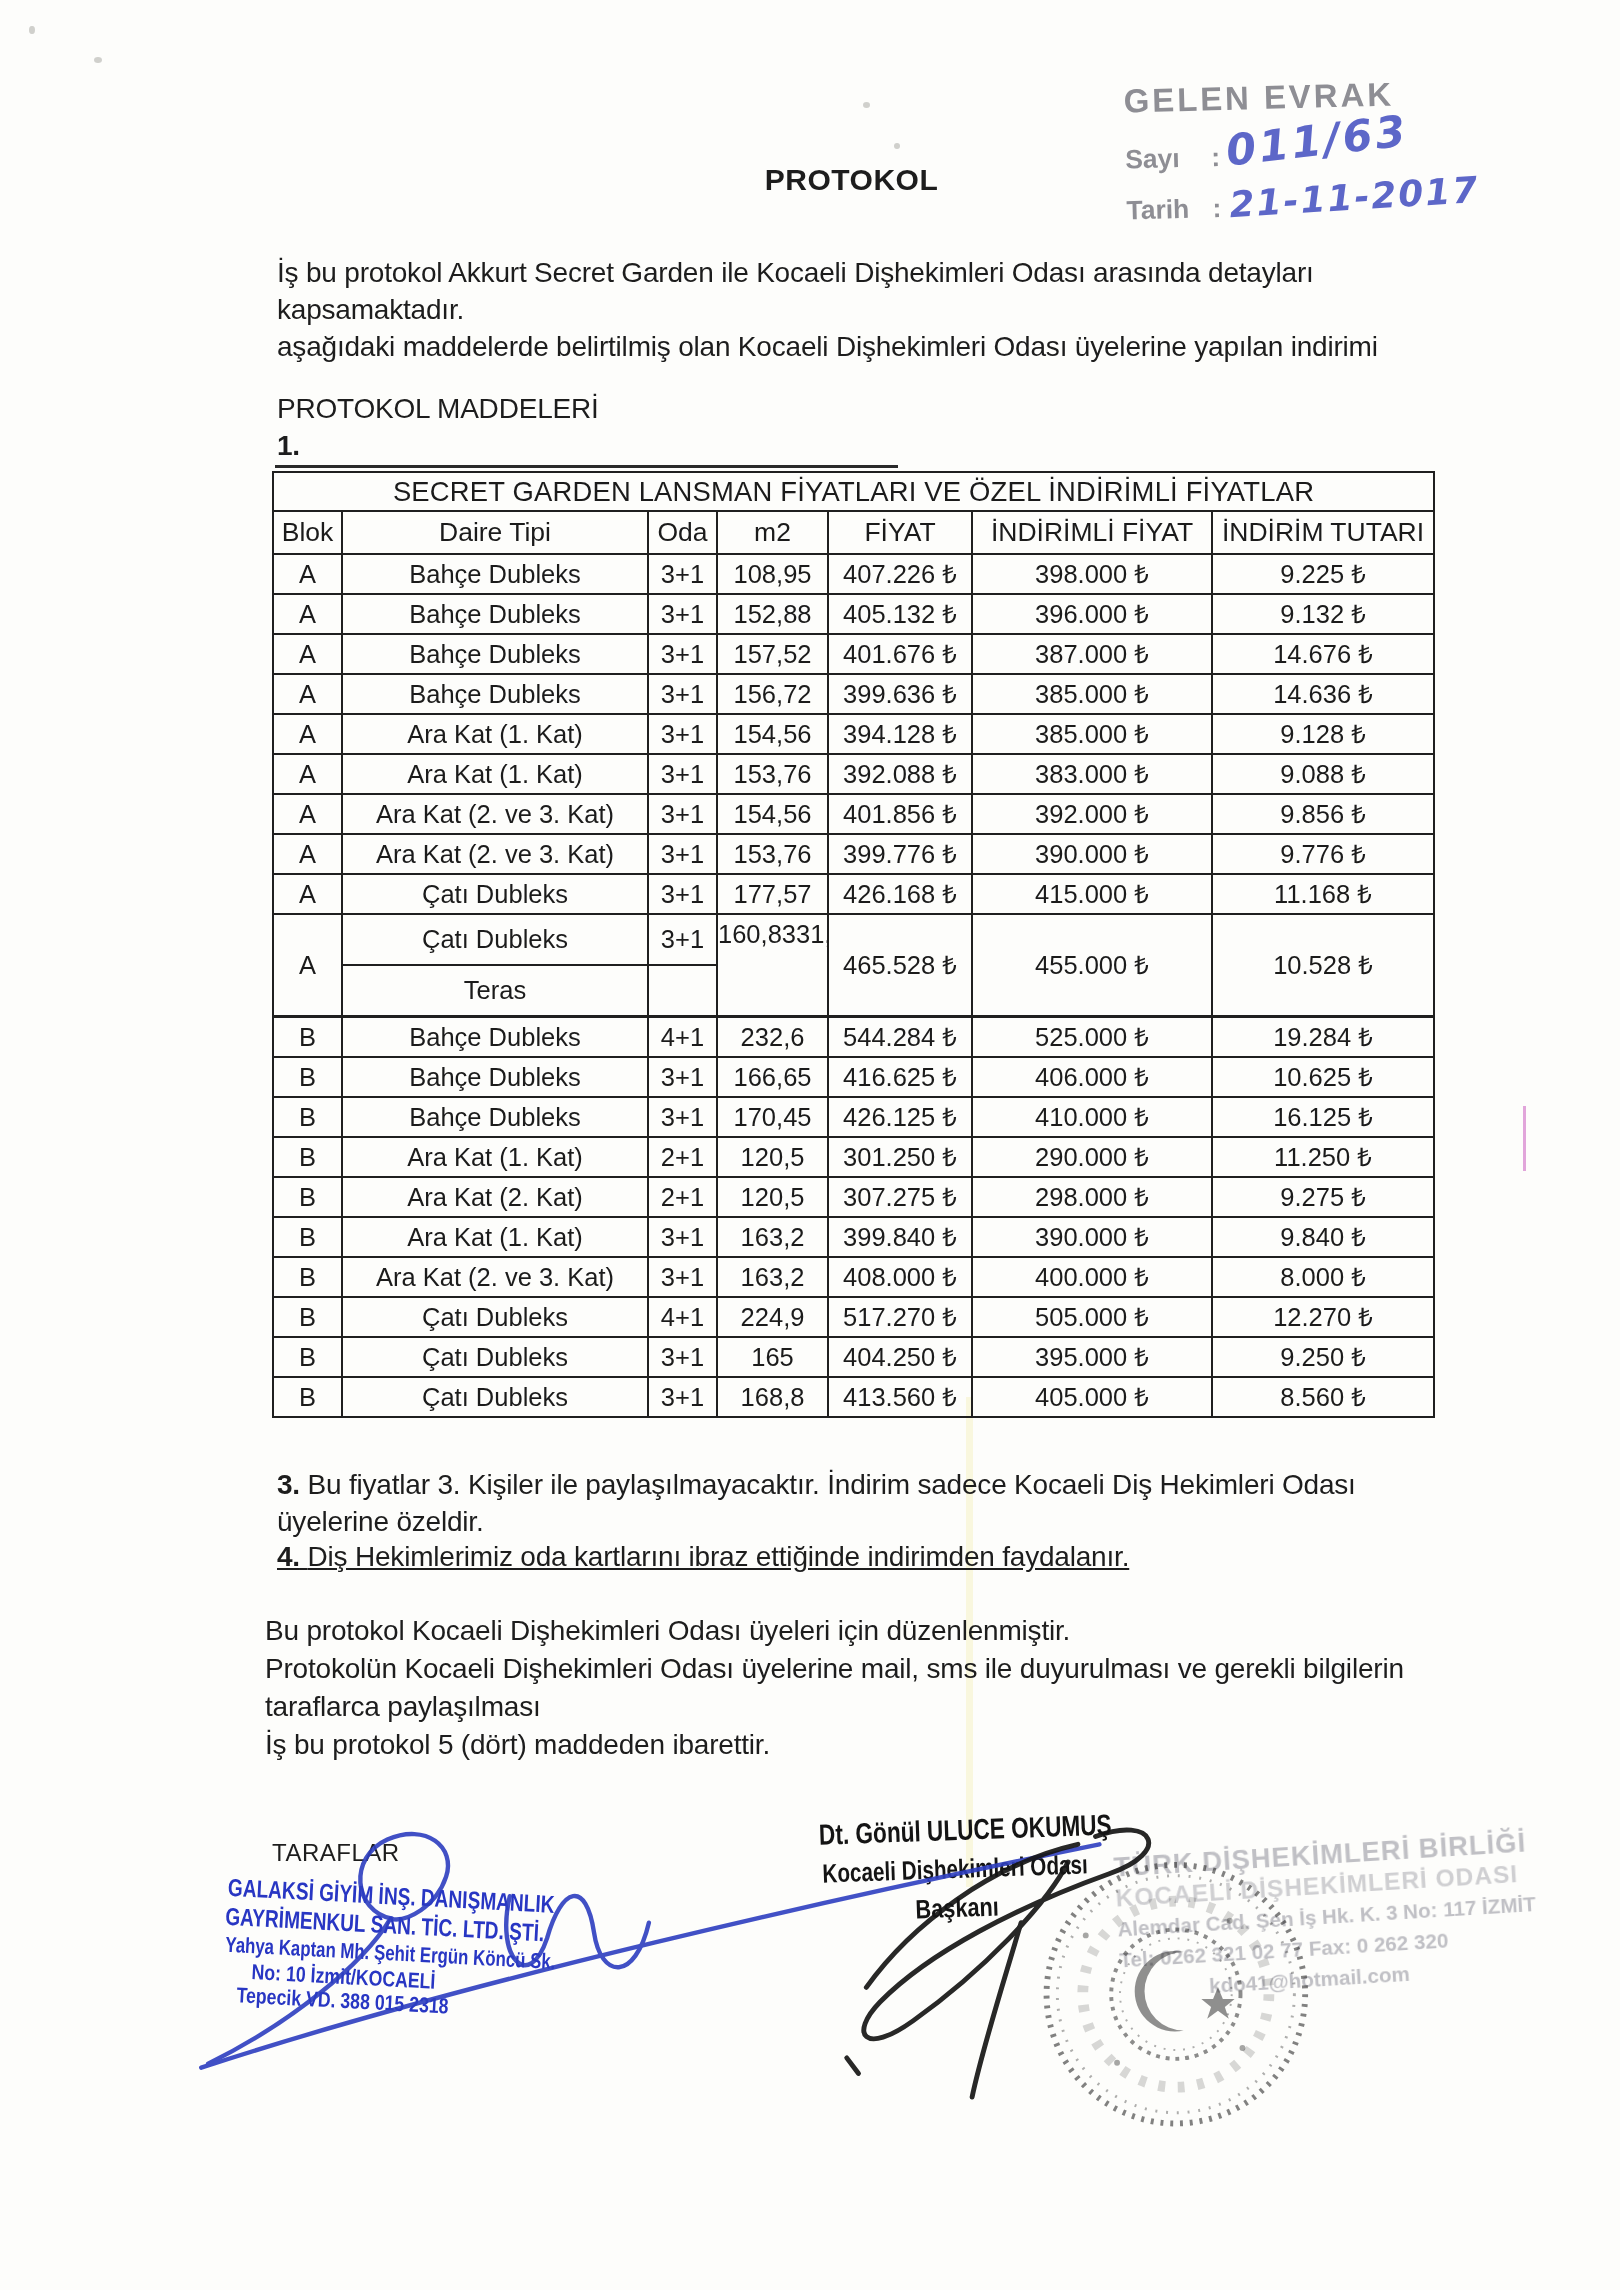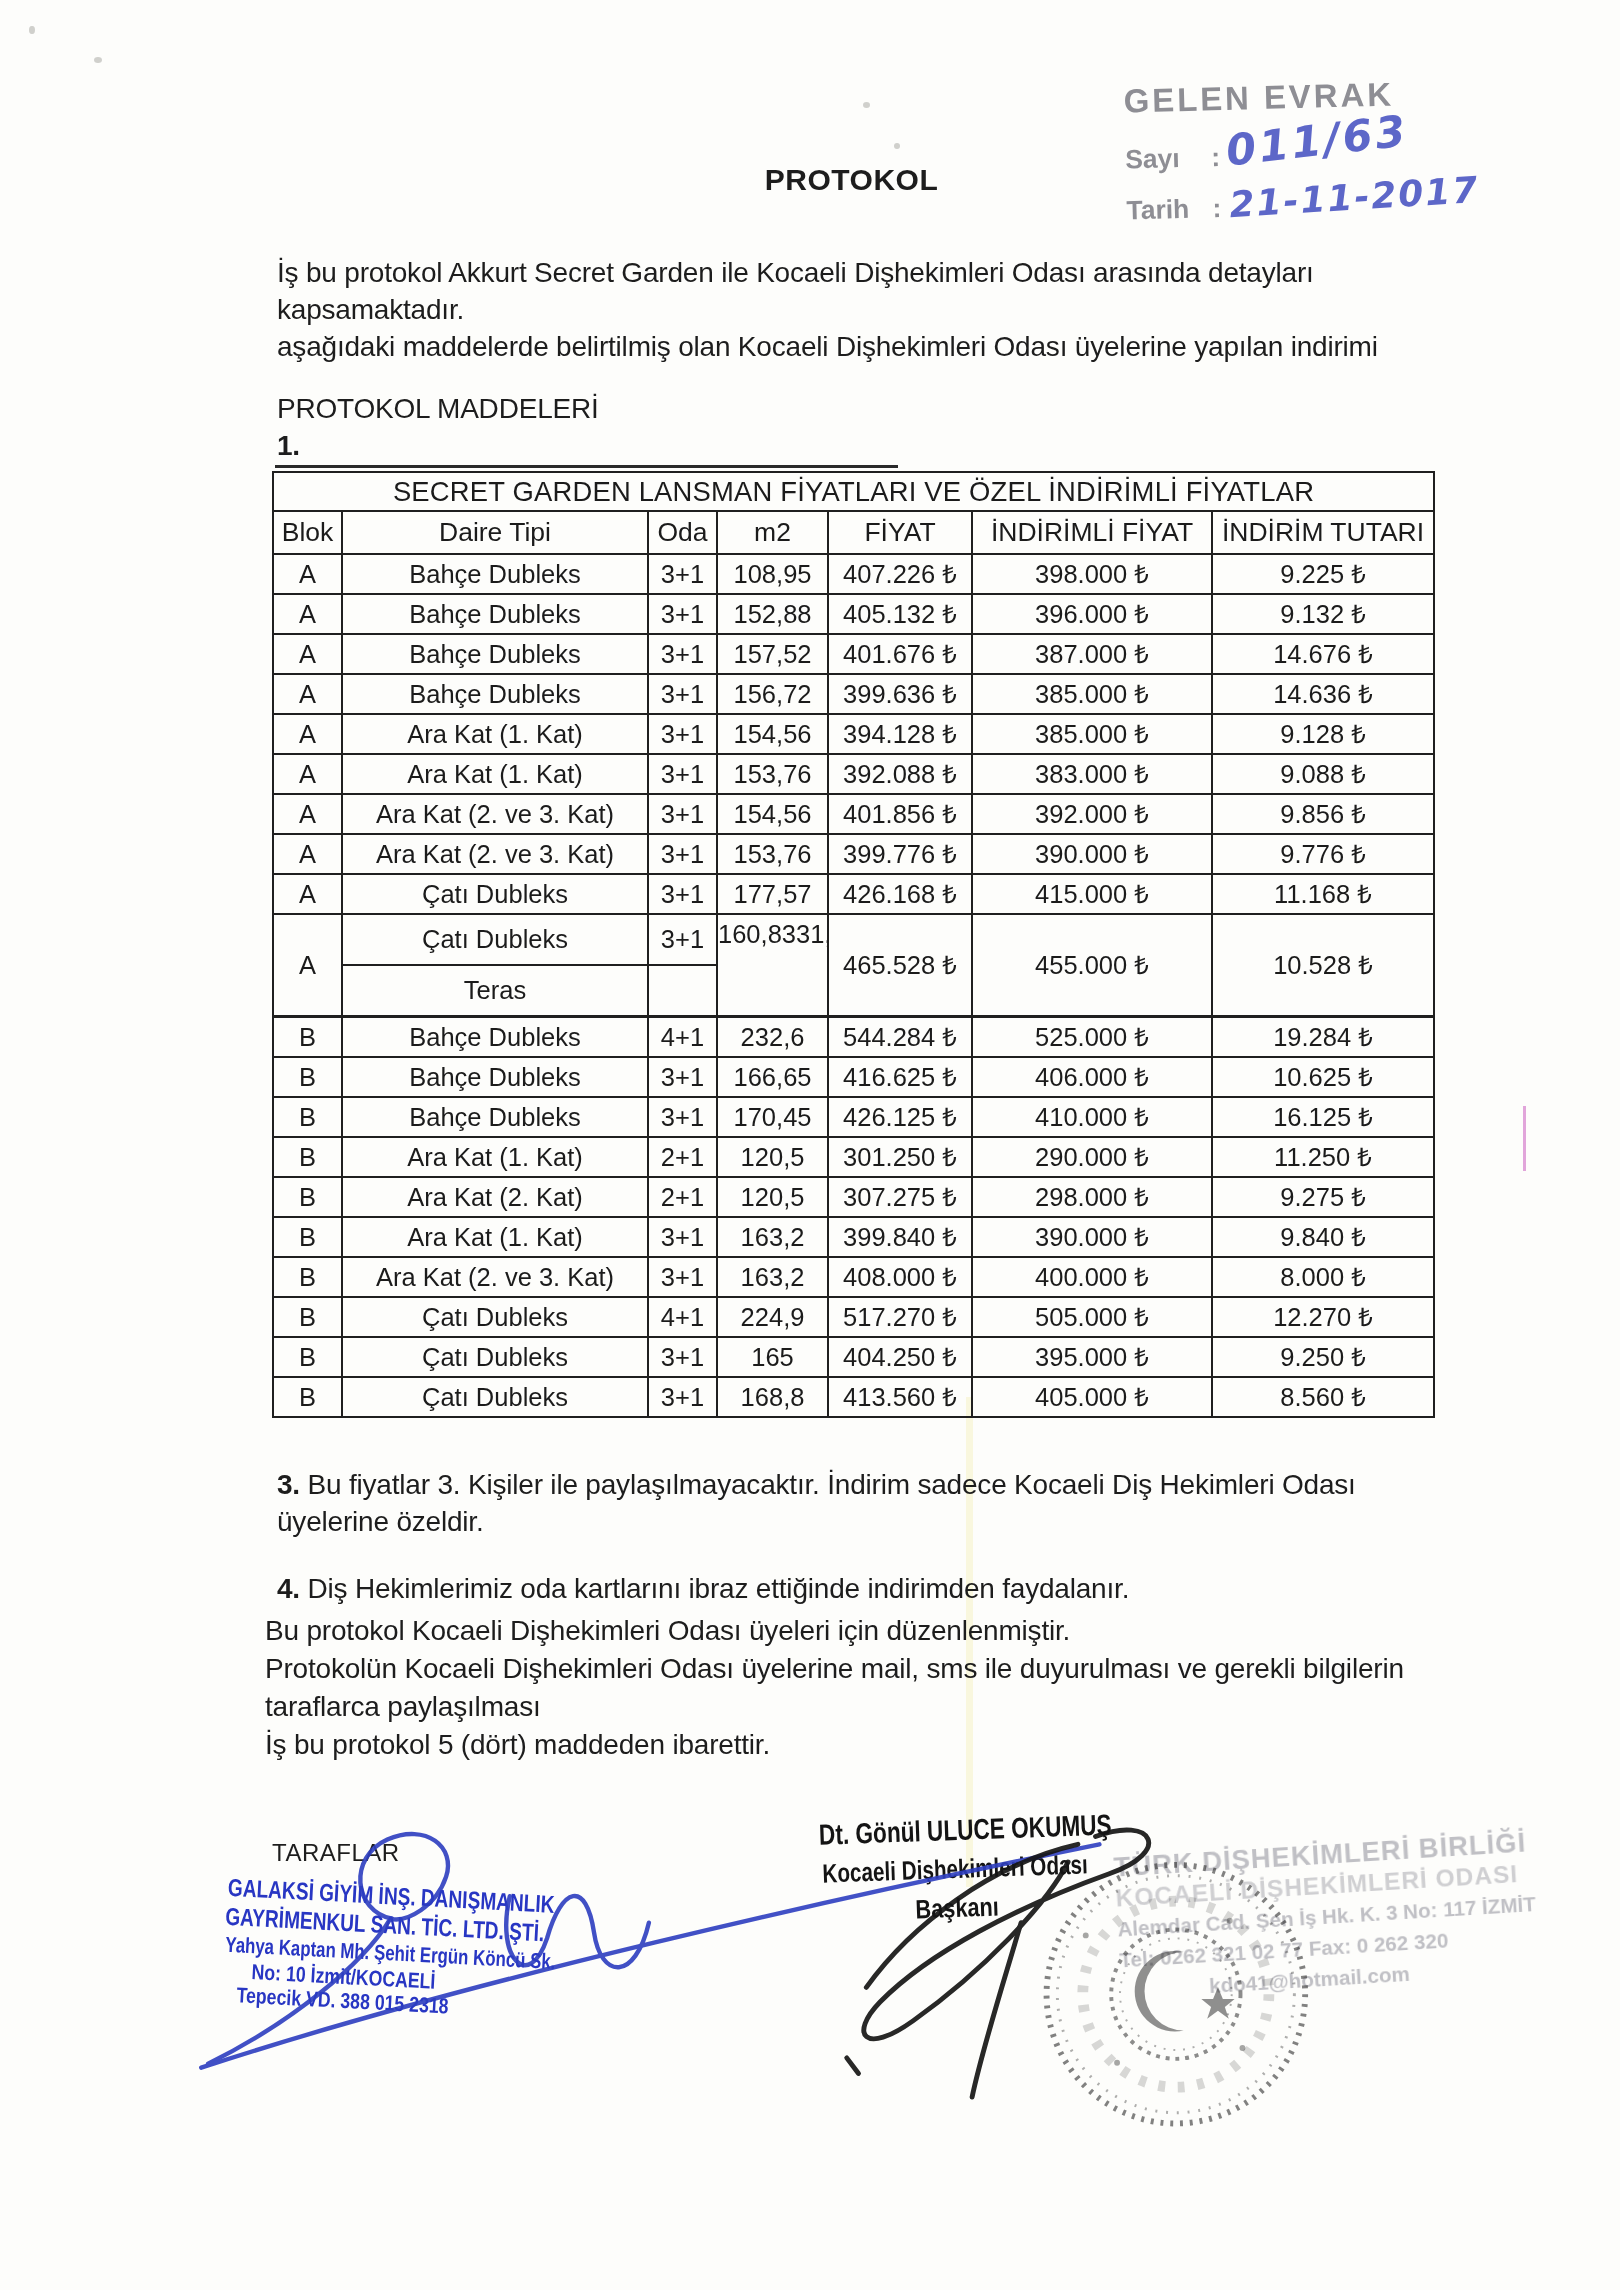--- a/index.html
+++ b/index.html
@@ -39,21 +39,21 @@
   }
   tr.t-title td { height:37px; font-size:27.4px; letter-spacing:0.2px; }
   tr.t-head th { height:41px; font-size:26.5px; }
   tr.thick-top td { border-top-width:3.9px; }
   .stack { display:flex; flex-direction:row; justify-content:flex-start; height:100px; }
   .stack span { line-height:38px; }
 
   
   .art2 { left:277px; top:1388px; }
   .art3 { left:277px; top:1466px; }
-  .art4 { left:277px; top:1570px; }
+  .art4 { left:277px; top:1538px;text-decoration:underline; }
   .closing { left:265px; top:1612px; line-height:38px; }
   .num { font-weight:700; }
 
   
   .taraflar { left:272px; top:1839px; font-size:24px; letter-spacing:0.5px; }
   .co-stamp { left:179px; top:1879px; width:333px; transform:rotate(3deg); color:#2836c3; text-align:center; }
   .co-stamp div { white-space:nowrap; }
   .co-l1, .co-l2 { font-size:24.5px; font-weight:700; line-height:29px; }
   .co-l3 { font-size:21.6px; font-weight:700; line-height:28px; }
   .co-l4, .co-l5 { font-size:21.6px; font-weight:700; line-height:23.5px; }

